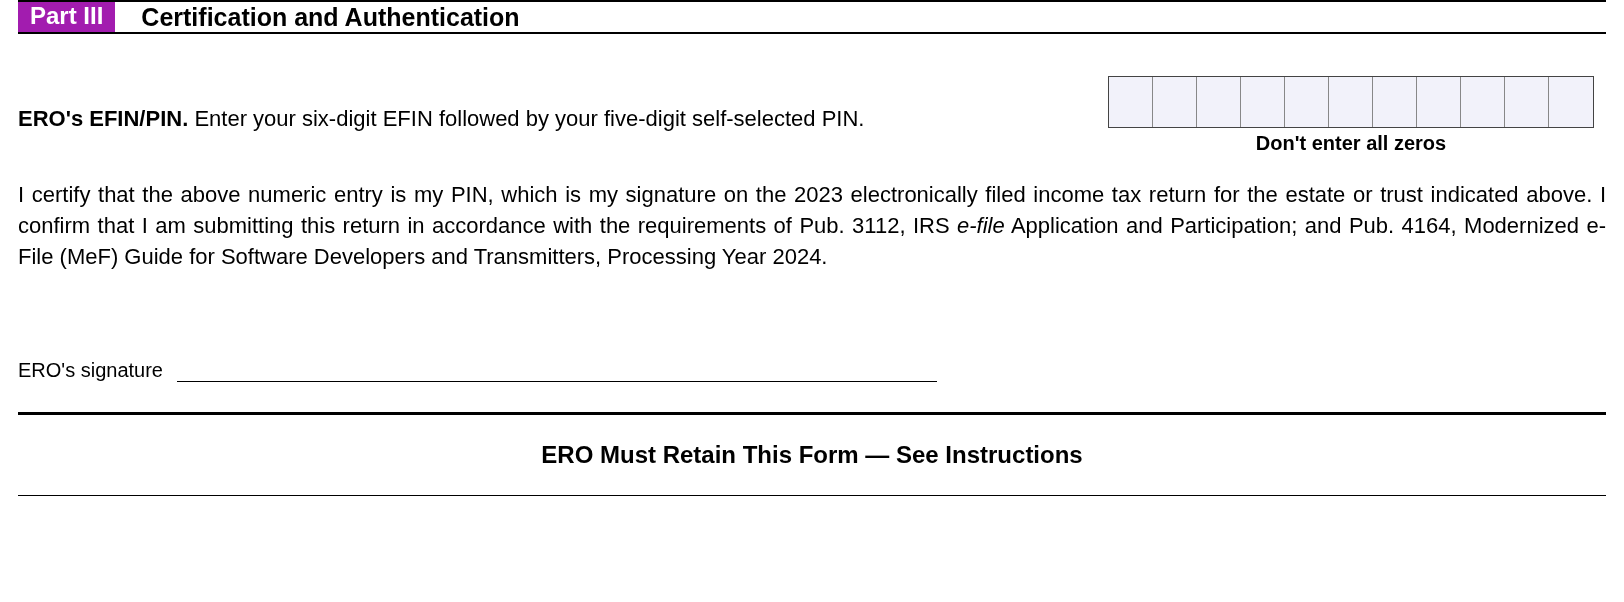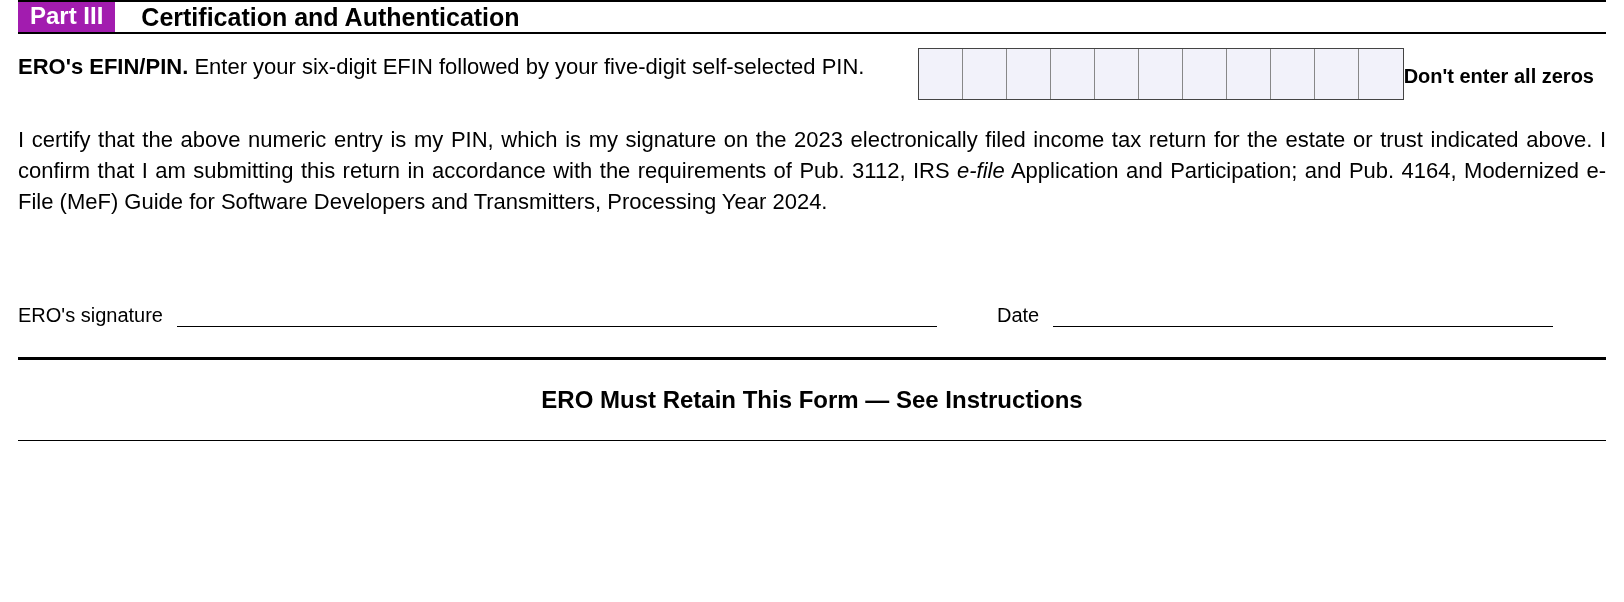--- a/index.html
+++ b/index.html
@@ -32,33 +32,34 @@
       display: flex;
       align-items: center;
     }
     .part-title {
       font-weight: bold;
       font-size: 25px;
       margin-left: 26px;
     }
     .efin-row {
       display: flex;
-      align-items: flex-start;
-      margin-top: 14px;
+      align-items: center;
+      margin-top: 42px;
     }
     .efin-text {
       font-size: 22px;
       flex: 1;
       padding-top: 6px;
     }
     .efin-label {
       font-weight: bold;
     }
     .pin-boxes-wrap {
       display: flex;
+      flex-direction: column;
       align-items: center;
       margin-left: 40px;
       margin-right: 12px;
     }
     .pin-boxes {
       display: flex;
       border: 1px solid #444;
     }
     .pin-box {
       width: 44px;
@@ -156,24 +157,20 @@
 
 <div class="cert-text">
   <span>I certify that the above numeric entry is my PIN, which is my signature on the 2023 electronically filed income tax return for the estate or trust indicated above. I confirm that I am submitting this return in accordance with the requirements of Pub. 3112, IRS </span><span class="italic">e-file</span><span> Application and Participation; and Pub. 4164, Modernized e-File (MeF) Guide for Software Developers and Transmitters, Processing Year 2024.</span>
 </div>
 
 <div class="sig-row">
   <div class="sig-group">
     <div class="sig-label">ERO's signature</div>
     <div class="sig-line sig-line-1"></div>
   </div>
-  <div class="sig-group">
-    <div class="sig-label">Date</div>
-    <div class="sig-line sig-line-2"></div>
-  </div>
 </div>
 
 <div class="bottom-rule"></div>
 
 <div class="footer-text">
   <div>ERO Must Retain This Form — See Instructions</div>
 </div>
 
 <div class="thin-rule"></div>
 

